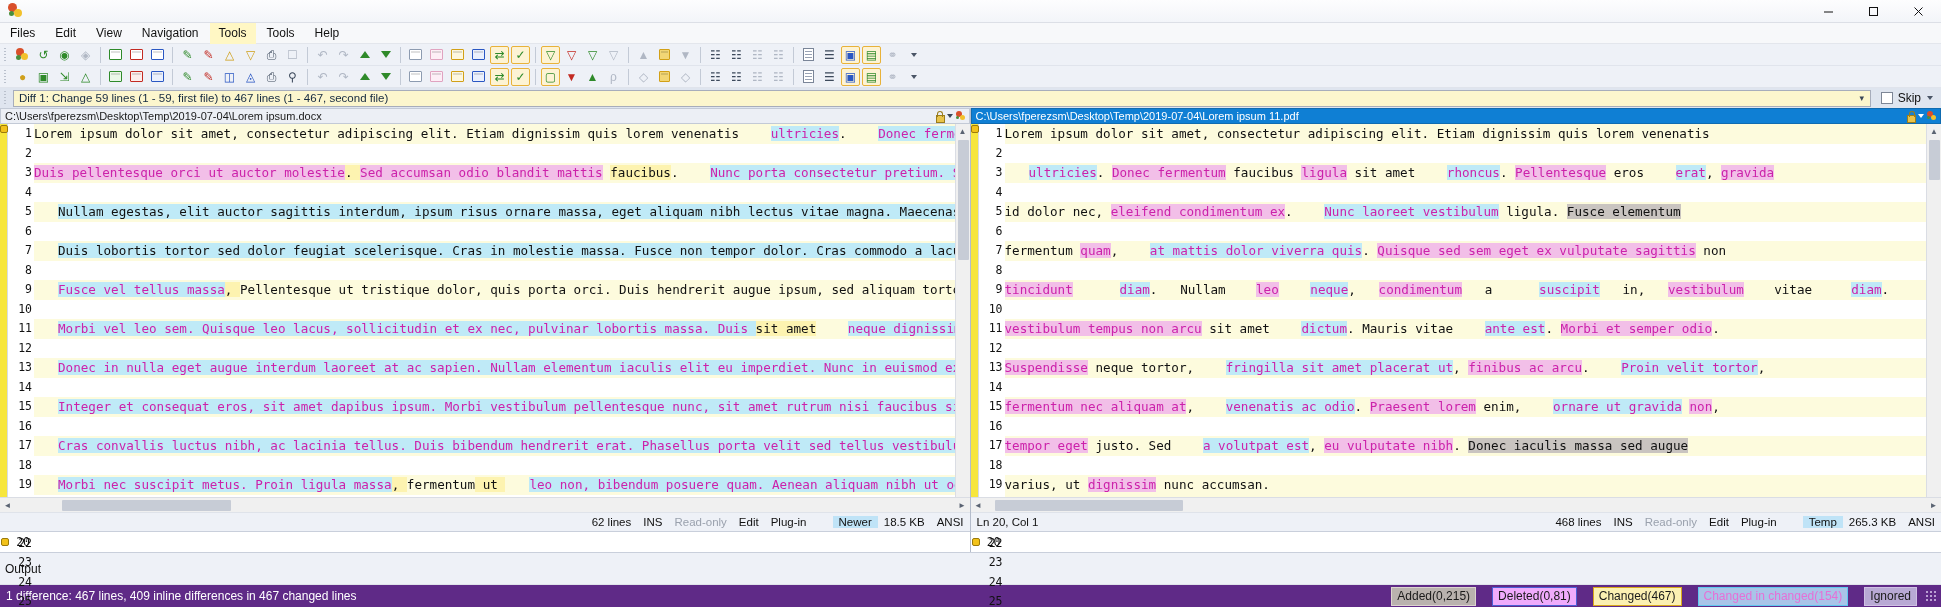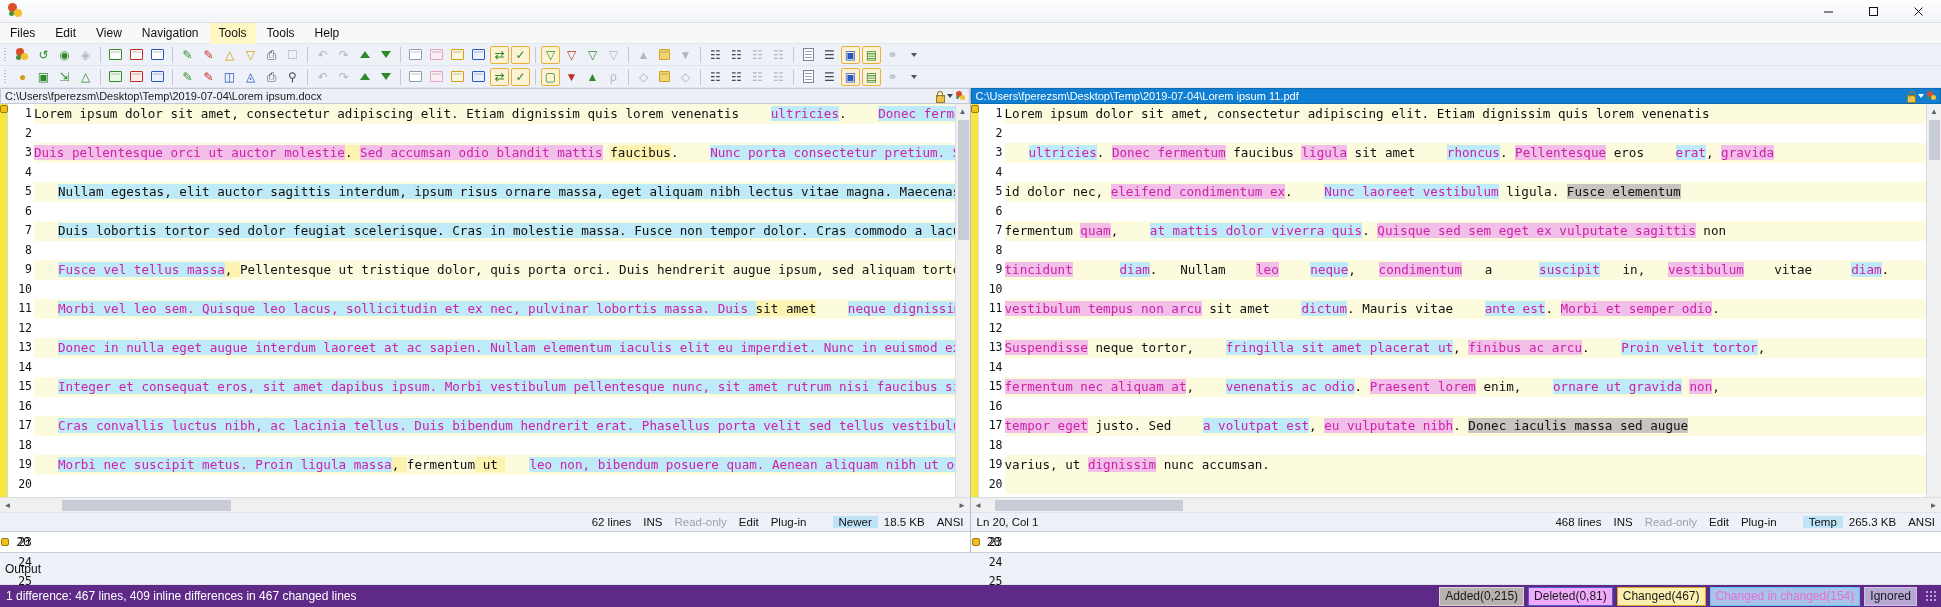--- a/index.html
+++ b/index.html
@@ -266,21 +266,21 @@
   }
   .output-body { flex: 1 1 auto; background: #fff; border-top: 1px solid #dfe3ea; min-height: 0; }
 
   
   .statusbar {
     height: 22px; background: #5f2a87;
     display: flex; align-items: center; flex: none;
     color: #fff; font-size: 12px;
   }
   .statusbar .msg { padding-left: 6px; white-space: nowrap; }
-  .legend { margin-left: auto; display: flex; align-items: center; gap: 4px; padding-right: 4px; }
+  .legend { margin-left: auto; display: flex; align-items: center; gap: 16px; padding-right: 4px; }
   .badge {
     font-size: 12px; padding: 1px 5px 2px 5px; white-space: nowrap;
     border: 1px solid transparent; line-height: 14px;
   }
   .resize-grip {
     width: 13px; height: 13px; margin: 0 3px 0 4px; flex: none;
     background-image:
       radial-gradient(circle at 2px 2px, #cbb6e0 1px, transparent 1.2px);
     background-size: 4px 4px;
     opacity: .85;
@@ -588,20 +588,32 @@
         <span class="glyph g">▤</span>
       </div>
     <div class="tbi">
         <span class="glyph dim">⚭</span>
       </div>
     <div class="tbi">
         <span class="caret-dn"></span>
       </div>
   </div>
 
+  <div class="diffbar">
+    <div class="grip"></div>
+    <div class="diff-combo">
+      <span>Diff 1: Change 59 lines (1 - 59, first file) to 467 lines (1 - 467, second file)</span>
+      <span class="combo-arrow">▾</span>
+    </div>
+    <div class="skip-wrap">
+      <span class="chk"></span>
+      <span>Skip</span>
+      <span class="caret-dn"></span>
+    </div>
+  </div>
 
   <div class="panes">
 
     <div class="pane left">
       <div class="path-hdr inactive">
         <span class="ptxt">C:\Users\fperezsm\Desktop\Temp\2019-07-04\Lorem ipsum.docx</span>
         <span class="path-tools">
           <span class="lock"></span>
           <span class="mini-caret"></span>
           <span class="app-icon" style="margin:0;width:11px;height:11px">

